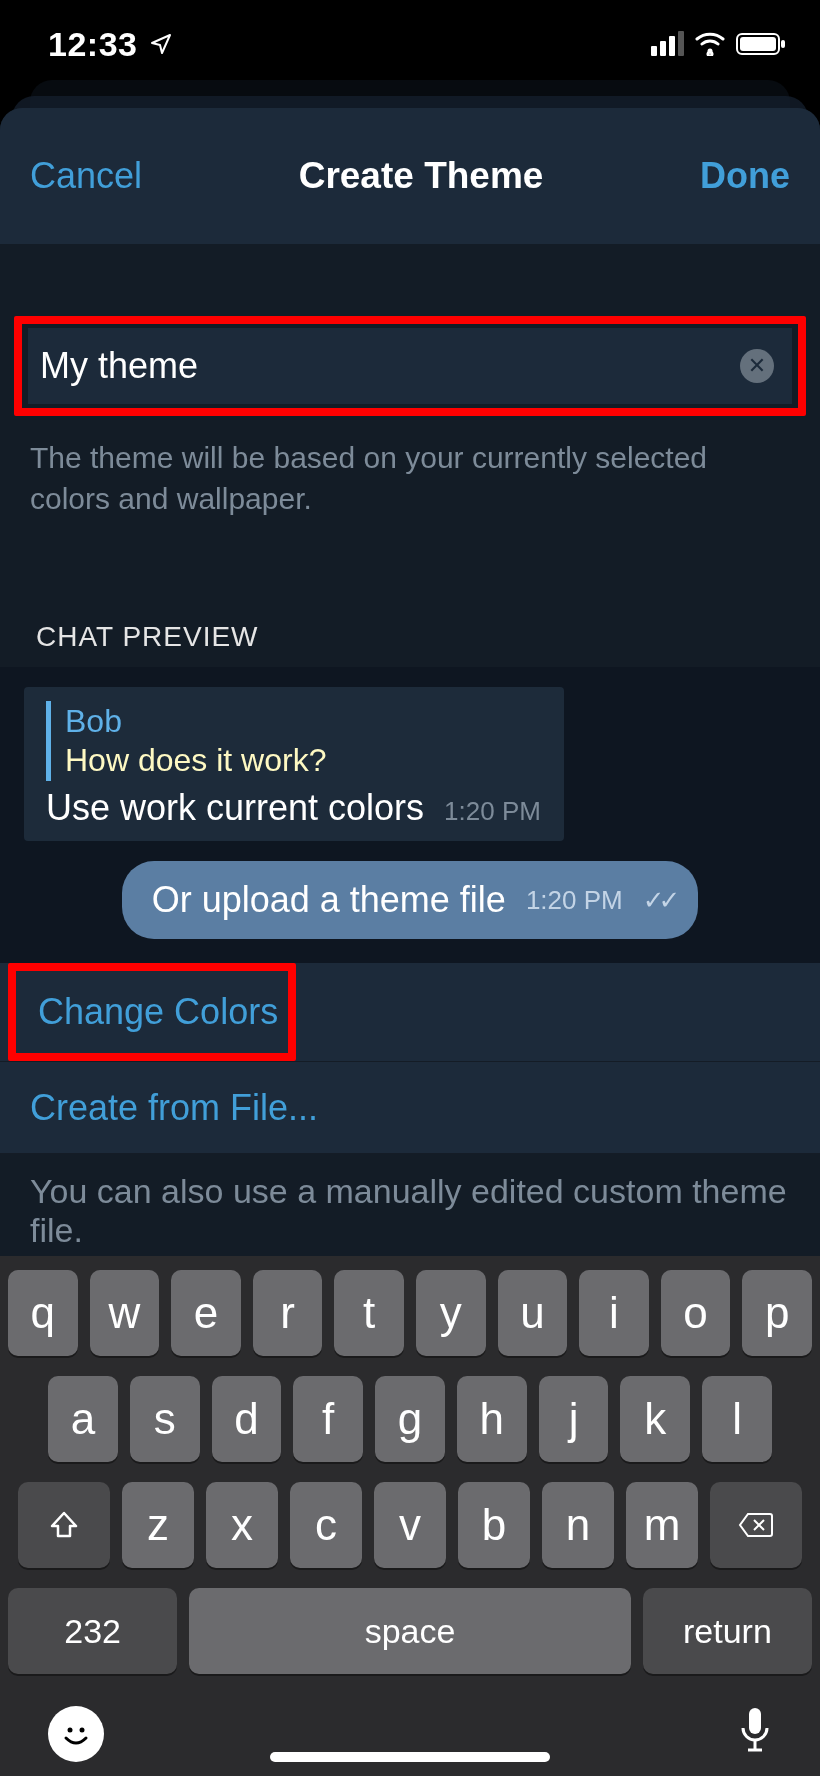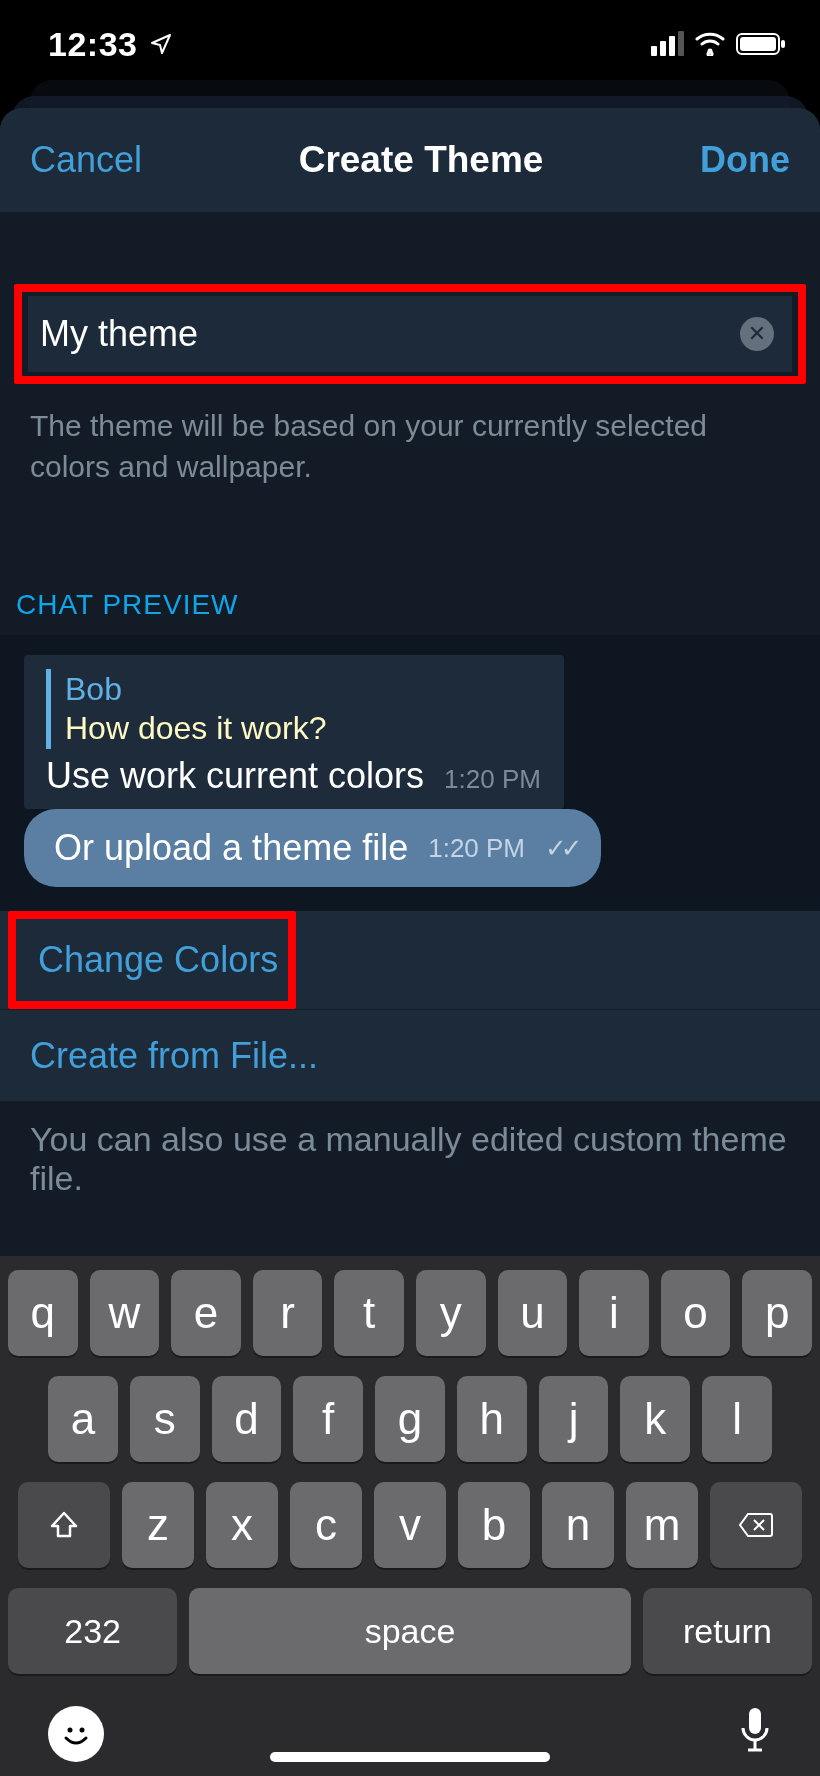--- a/index.html
+++ b/index.html
@@ -10,47 +10,47 @@
   .status-bar { height:88px; display:flex; align-items:center; justify-content:space-between; padding:0 32px 0 48px; font-weight:600; font-size:34px; }
   .status-left { display:flex; align-items:center; gap:12px; letter-spacing:0.5px;}
   .status-right { display:flex; align-items:center; gap:10px; }
 
   
   .sheet-stub1 { position:absolute; top:80px; left:30px; right:30px; height:60px; background:#0d1520; border-radius:22px 22px 0 0; opacity:.5;}
   .sheet-stub2 { position:absolute; top:96px; left:12px; right:12px; height:60px; background:#141e2c; border-radius:22px 22px 0 0; opacity:.8;}
 
   .sheet { position:absolute; top:108px; left:0; right:0; bottom:0; background:#17212b; border-radius:22px 22px 0 0; overflow:hidden; }
 
-  .nav { height:104px; background:#1c2a3a; display:flex; align-items:center; justify-content:space-between; padding:0 30px; }
+  .nav { height:136px; background:#1c2a3a; display:flex; align-items:center; justify-content:space-between; padding:0 30px; }
   .nav .btn { color:#419fd9; font-size:36px; font-weight:400;}
   .nav .title { color:#fff; font-weight:600; font-size:37px;}
 
   .content { height:calc(100% - 104px); overflow:hidden; background:#131c26; }
 
   .highlight-box { border:8px solid #f00; border-radius:2px; }
 
   .field-wrap { margin:72px 14px 0 14px; padding:4px 6px; }
   .field { background:#1c2a3a; height:76px; display:flex; align-items:center; padding:0 18px 0 12px; }
   .field input { flex:1; background:transparent; border:0; outline:0; color:#fff; font-size:36px; font-weight:400;}
   .clear-btn { width:34px; height:34px; border-radius:50%; background:#64707c; display:flex; align-items:center; justify-content:center; color:#1c2a3a; font-size:22px; line-height:1; cursor:pointer;}
 
   .hint { color:#7d8b99; font-size:30px; padding:22px 30px 0 30px; line-height:1.35; }
 
-  .section-header { color:#0ea5e9; font-size:28px; letter-spacing:1px; padding:102px 30px 14px 16px; }
+  .section-header { color:#e5e5e5; font-size:28px; letter-spacing:1px; padding:102px 30px 14px 36px; }
 
   .preview { background:#0e1621; padding:20px 24px 24px 24px; min-height:230px; position:relative;}
 
   .bubble-in { background:#1d2b3a; border-radius:4px; padding:14px 22px 12px 22px; max-width:540px; position:relative;}
   .reply-bar { border-left:5px solid #5fb1e8; padding:2px 0 2px 14px; margin-bottom:6px;}
   .reply-name { color:#5fb1e8; font-size:32px; font-weight:500;}
   .reply-text { color:#fef9c3; font-size:32px; margin-top:2px;}
   .bubble-in .msg { color:#fff; font-size:36px; display:flex; align-items:flex-end; gap:20px; }
   .bubble-in .time { color:#7d8b99; font-size:26px; transform:translateY(-2px);}
 
-  .bubble-out-row { display:flex; justify-content:flex-start; }
+  .bubble-out-row { display:flex; justify-content:center; margin-top:20px; }
   .bubble-out { background:#5b7ea3; border-radius:32px; padding:18px 24px 18px 30px; display:flex; align-items:center; gap:20px; }
   .bubble-out .msg { color:#fff; font-size:36px; }
   .bubble-out .time { color:#c3d4e6; font-size:26px; }
   .checks { color:#c3d4e6; font-size:26px; letter-spacing:-6px;}
 
   .option-row { background:#1c2a3a; color:#419fd9; font-size:36px; height:92px; display:flex; align-items:center; padding:0 30px; border-bottom:1px solid #141c26; }
   .option-highlight-wrap { padding:6px 0 6px 16px; width:fit-content;}
   .footer-note { color:#7d8b99; font-size:34px; padding:18px 30px; }
 
   

